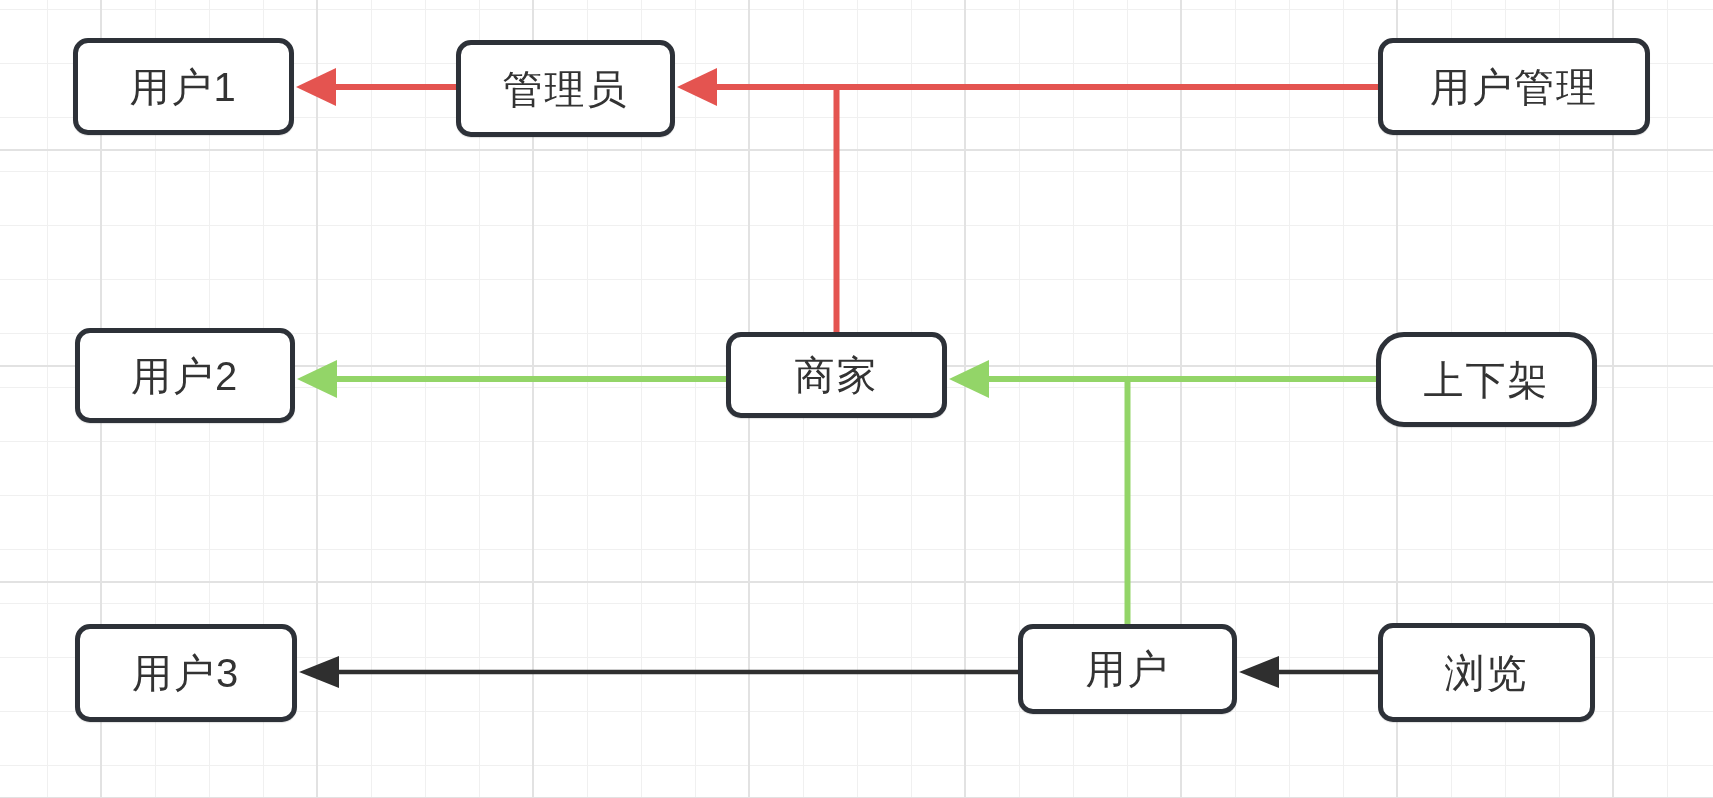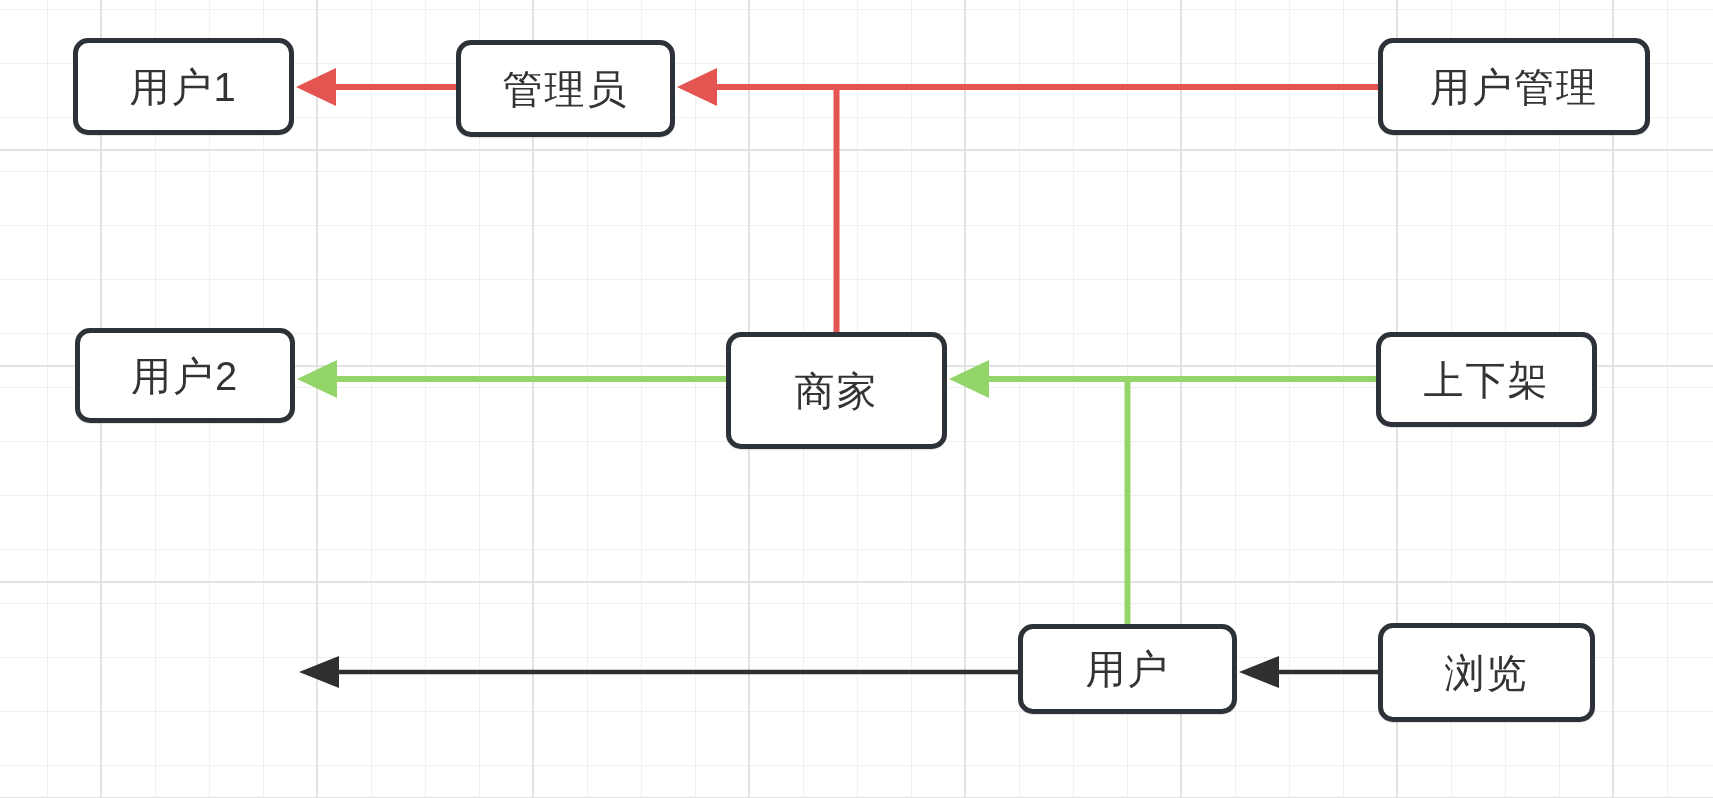--- a/index.html
+++ b/index.html
@@ -77,25 +77,28 @@
   </div>
   <div class="node" style="left: 1378px; top: 38px; width: 272px; height: 97px;">
     <span class="label">用户管理</span>
   </div>
   <div class="node" style="left: 456px; top: 40px; width: 219px; height: 97px;">
     <span class="label">管理员</span>
   </div>
   <div class="node" style="left: 75px; top: 328px; width: 220px; height: 95px;">
     <span class="label">用户2</span>
   </div>
-  <div class="node" style="left: 726px; top: 332px; width: 221px; height: 117px;">
+  <div class="node" style="left: 726px; top: 332px; width: 221px; height: 86px;">
     <span class="label">商家</span>
   </div>
-  <div class="node" style="left: 1376px; top: 332px; width: 221px; height: 95px;">
+  <div class="node" style="left: 1376px; top: 332px; width: 221px; height: 95px; border-radius: 28px;">
     <span class="label">上下架</span>
+  </div>
+  <div class="node" style="left: 75px; top: 624px; width: 222px; height: 98px;">
+    <span class="label">用户3</span>
   </div>
   <div class="node" style="left: 1018px; top: 624px; width: 219px; height: 90px;">
     <span class="label">用户</span>
   </div>
   <div class="node" style="left: 1378px; top: 623px; width: 217px; height: 99px;">
     <span class="label">浏览</span>
   </div>
 
 </div>
 

